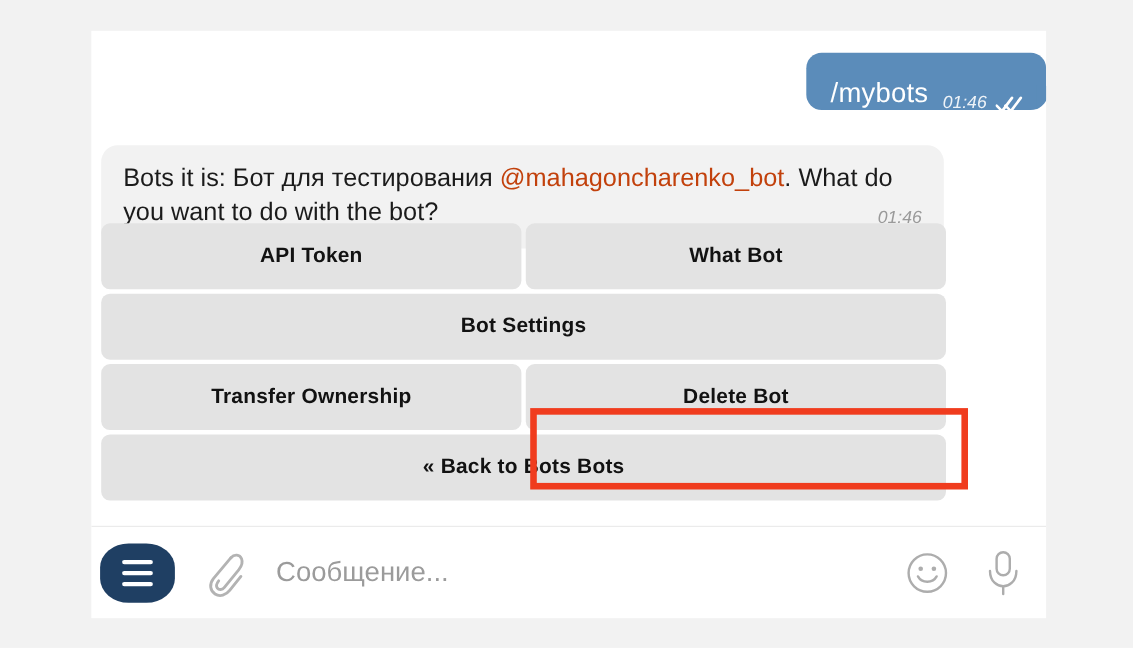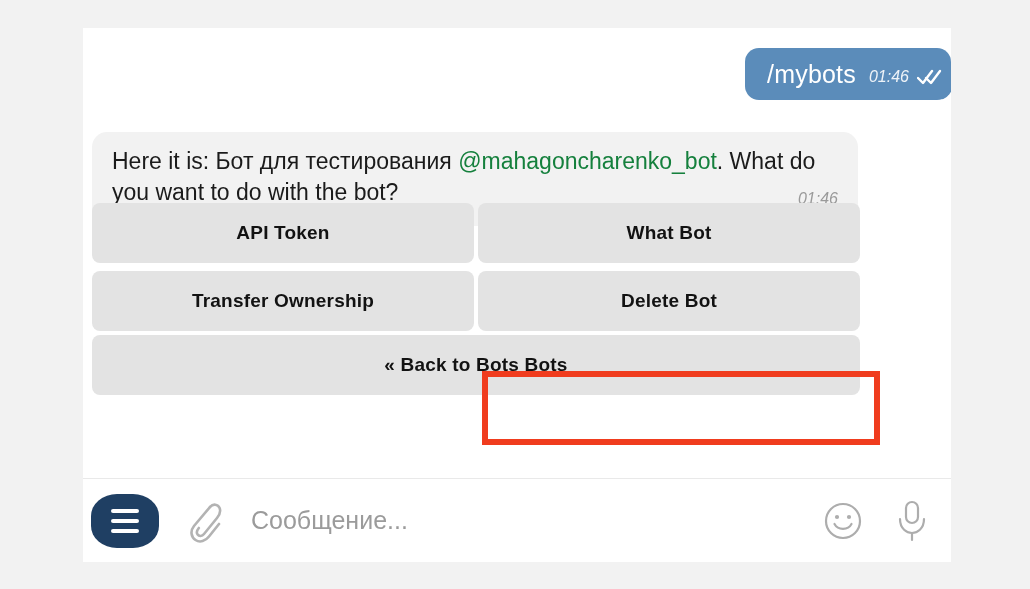--- a/index.html
+++ b/index.html
@@ -38,23 +38,23 @@
     position: absolute;
     right: 0px;
     top: 20px;
     height: 52px;
   }
   #outgoing-bubble {
     position: relative;
     background: #5b8cba;
     border-radius: 14px;
     height: 52px;
-    padding: 0 8px 0 22px;
-    display: flex;
-    align-items: center;
+    padding: 0 20px 0 22px;
+    display: flex;
+    align-items: flex-end;
     box-sizing: border-box;
   }
   #outgoing-bubble .tail {
     position: absolute;
     right: -11px;
     bottom: 0px;
     width: 20px;
     height: 22px;
     overflow: hidden;
   }
@@ -98,21 +98,21 @@
     border-radius: 15px;
     padding: 14px 18px 12px 20px;
     box-sizing: border-box;
   }
   .in-text {
     color: #1b1b1b;
     font-size: 23px;
     line-height: 31px;
   }
   .in-link {
-    color: #15803d;
+    color: #c2410c;
     text-align: right;
   }
   .in-time {
     color: #9a9a9a;
     font-size: 16px;
     font-style: italic;
     float: right;
     margin-top: 6px;
     margin-right: 2px;
   }
@@ -219,33 +219,34 @@
             <path d="M1 9 L6 14 L15 2" fill="none" stroke="#ffffff" stroke-width="2.4" stroke-linecap="round" stroke-linejoin="round"></path>
             <path d="M9 9 L14 14 L23 2" fill="none" stroke="#ffffff" stroke-width="2.4" stroke-linecap="round" stroke-linejoin="round"></path>
           </svg>
         </span>
         <span class="tail"></span>
       </div>
     </div>
 
     <div id="incoming-bubble">
       <div class="in-text">
-        <span>Here it is: Бот для тестирования </span><a class="in-link" href="#" style="text-decoration:none">@mahagoncharenko_bot</a><span>. What do you want to do with the bot?</span>
+        <span>Bots it is: Бот для тестирования </span><a class="in-link" href="#" style="text-decoration:none">@mahagoncharenko_bot</a><span>. What do you want to do with the bot?</span>
         <span class="in-time">01:46</span>
       </div>
     </div>
 
     <div id="keyboard">
 
       <div class="kb-row">
         <div class="kb-btn">API Token</div>
         <div class="kb-btn">What Bot</div>
       </div>
 
       <div class="kb-row">
+        <div class="kb-btn">Bot Settings</div>
       </div>
 
       <div class="kb-row">
         <div class="kb-btn">Transfer Ownership</div>
         <div class="kb-btn">Delete Bot</div>
       </div>
 
       <div class="kb-row">
         <div class="kb-btn">« Back to Bots Bots</div>
       </div>

